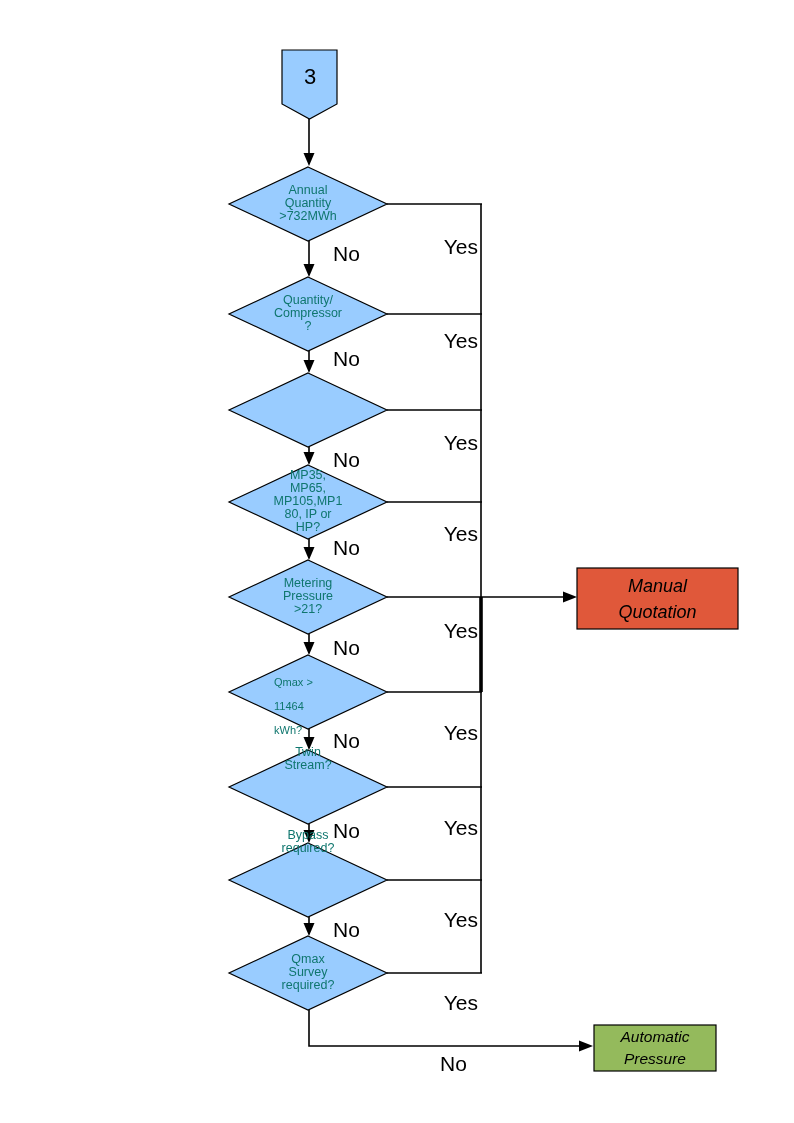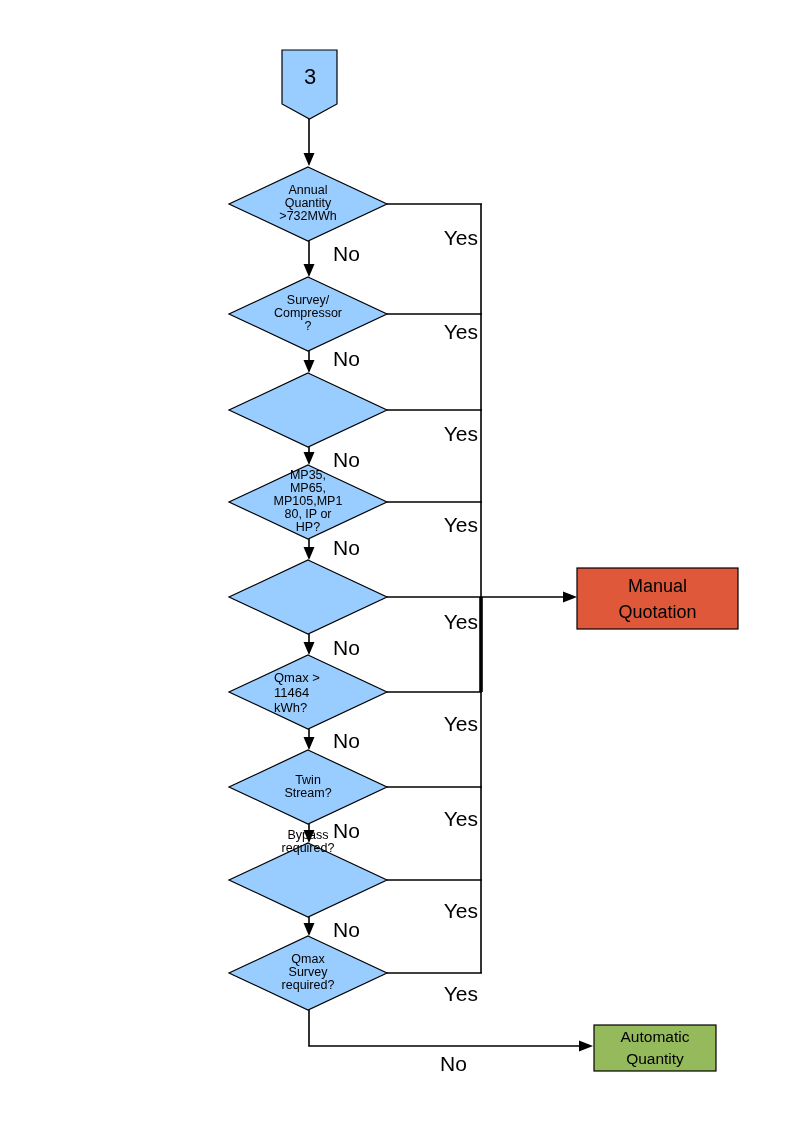--- a/index.html
+++ b/index.html
@@ -17,52 +17,53 @@
   svg .edge-thick { stroke: #000000; stroke-width: 3.6; fill: none; }
   svg .head { fill: #000000; stroke: none; }
   .dlabel {
     position: absolute;
     left: 248px;
     width: 120px;
     text-align: center;
     white-space: pre-line;
     font-size: 12.5px;
     line-height: 13px;
-    color: #000000;
+    color: #0f766e;
   }
   .dlabel.left-align {
     left: 274px;
     width: 80px;
     text-align: left;
-    font-size: 13px;
-    line-height: 15px;
+    font-size: 11px;
+    line-height: 24px;
   }
   .branch {
     position: absolute;
     font-size: 21px;
     color: #000000;
     line-height: 22px;
   }
-  .yes { left: 418px; width: 60px; text-align: right; }
+  .yes { left: 418px; width: 60px; text-align: right; margin-top: 9px; }
   .no  { left: 333px; width: 60px; text-align: left; }
   .connector-label {
     position: absolute;
     left: 282px; top: 64px; width: 56px;
     text-align: center;
     font-size: 22px;
     color: #000000;
   }
   .outcome {
     position: absolute;
     display: flex;
     align-items: center;
     justify-content: center;
     text-align: center;
     white-space: pre-line;
     color: #000000;
+    font-style: italic;
   }
   .outcome.manual {
     left: 577px; top: 568px; width: 161px; height: 61px;
     font-size: 18px; line-height: 26px;
   }
   .outcome.automatic {
     left: 594px; top: 1025px; width: 122px; height: 46px;
     font-size: 15.5px; line-height: 22px;
   }
 </style>
@@ -127,32 +128,35 @@
 
     <rect class="node" x="577" y="568" width="161" height="61" fill="#e0583a"></rect>
     <rect class="node" x="594" y="1025" width="122" height="46" fill="#94ba5c"></rect>
   </svg>
 
   <div class="connector-label">3</div>
 
   <div class="dlabel" style="top:184px;">Annual
 Quantity
 &gt;732MWh</div>
-  <div class="dlabel" style="top:294px;">Survey/
+  <div class="dlabel" style="top:294px;">Quantity/
 Compressor
 ?</div>
   <div class="dlabel" style="top:469px;">MP35,
 MP65,
 MP105,MP1
 80, IP or
 HP?</div>
+  <div class="dlabel" style="top:577px;">Metering
+Pressure
+&gt;21?</div>
   <div class="dlabel left-align" style="top:670px;">Qmax &gt;
 11464
 kWh?</div>
-  <div class="dlabel" style="top:774px;">Twin
+  <div class="dlabel" style="top:746px;">Twin
 Stream?</div>
   <div class="dlabel" style="top:829px;">Bypass
 required?</div>
   <div class="dlabel" style="top:953px;">Qmax
 Survey
 required?</div>
 
   <div class="branch yes" style="top:227px;">Yes</div>
   <div class="branch yes" style="top:321px;">Yes</div>
   <div class="branch yes" style="top:423px;">Yes</div>
@@ -169,15 +173,15 @@
   <div class="branch no" style="top:537px;">No</div>
   <div class="branch no" style="top:637px;">No</div>
   <div class="branch no" style="top:730px;">No</div>
   <div class="branch no" style="top:820px;">No</div>
   <div class="branch no" style="top:919px;">No</div>
   <div class="branch" style="left:440px; top:1053px;">No</div>
 
   <div class="outcome manual">Manual
 Quotation</div>
   <div class="outcome automatic">Automatic
-Quantity</div>
+Pressure</div>
 
 </div>
 
 </body></html>

